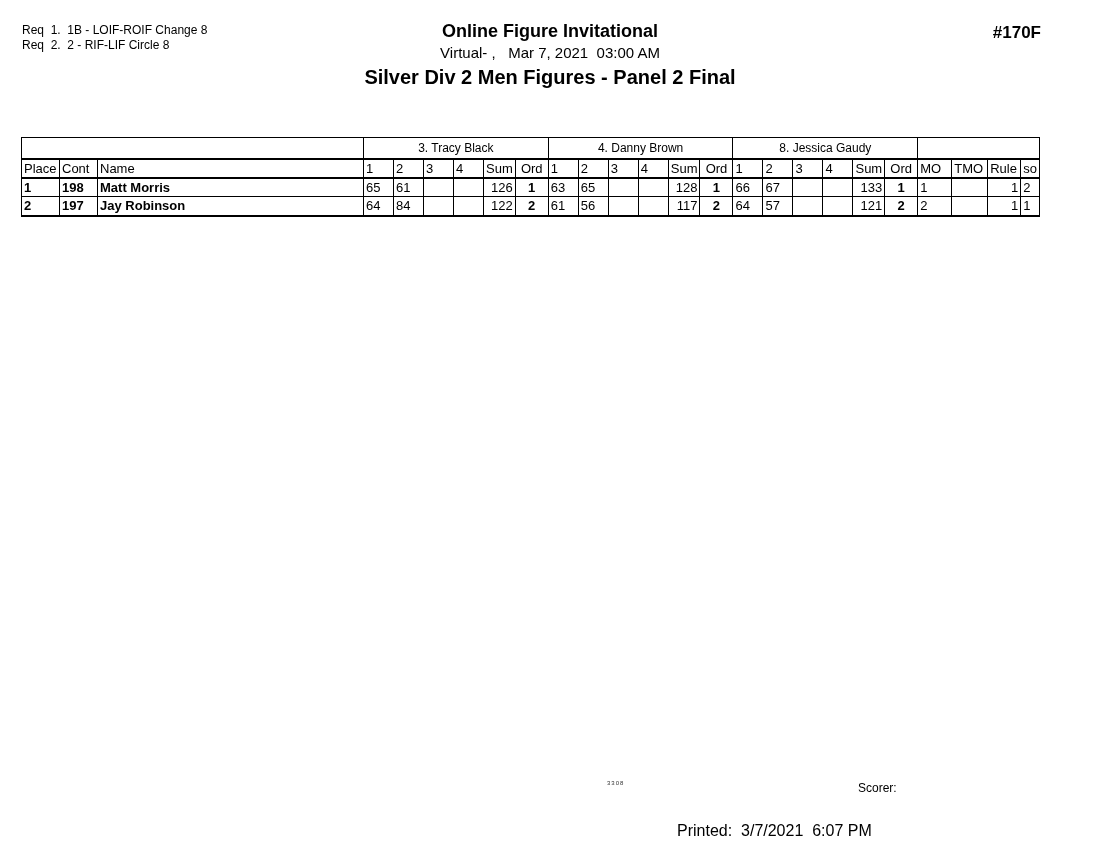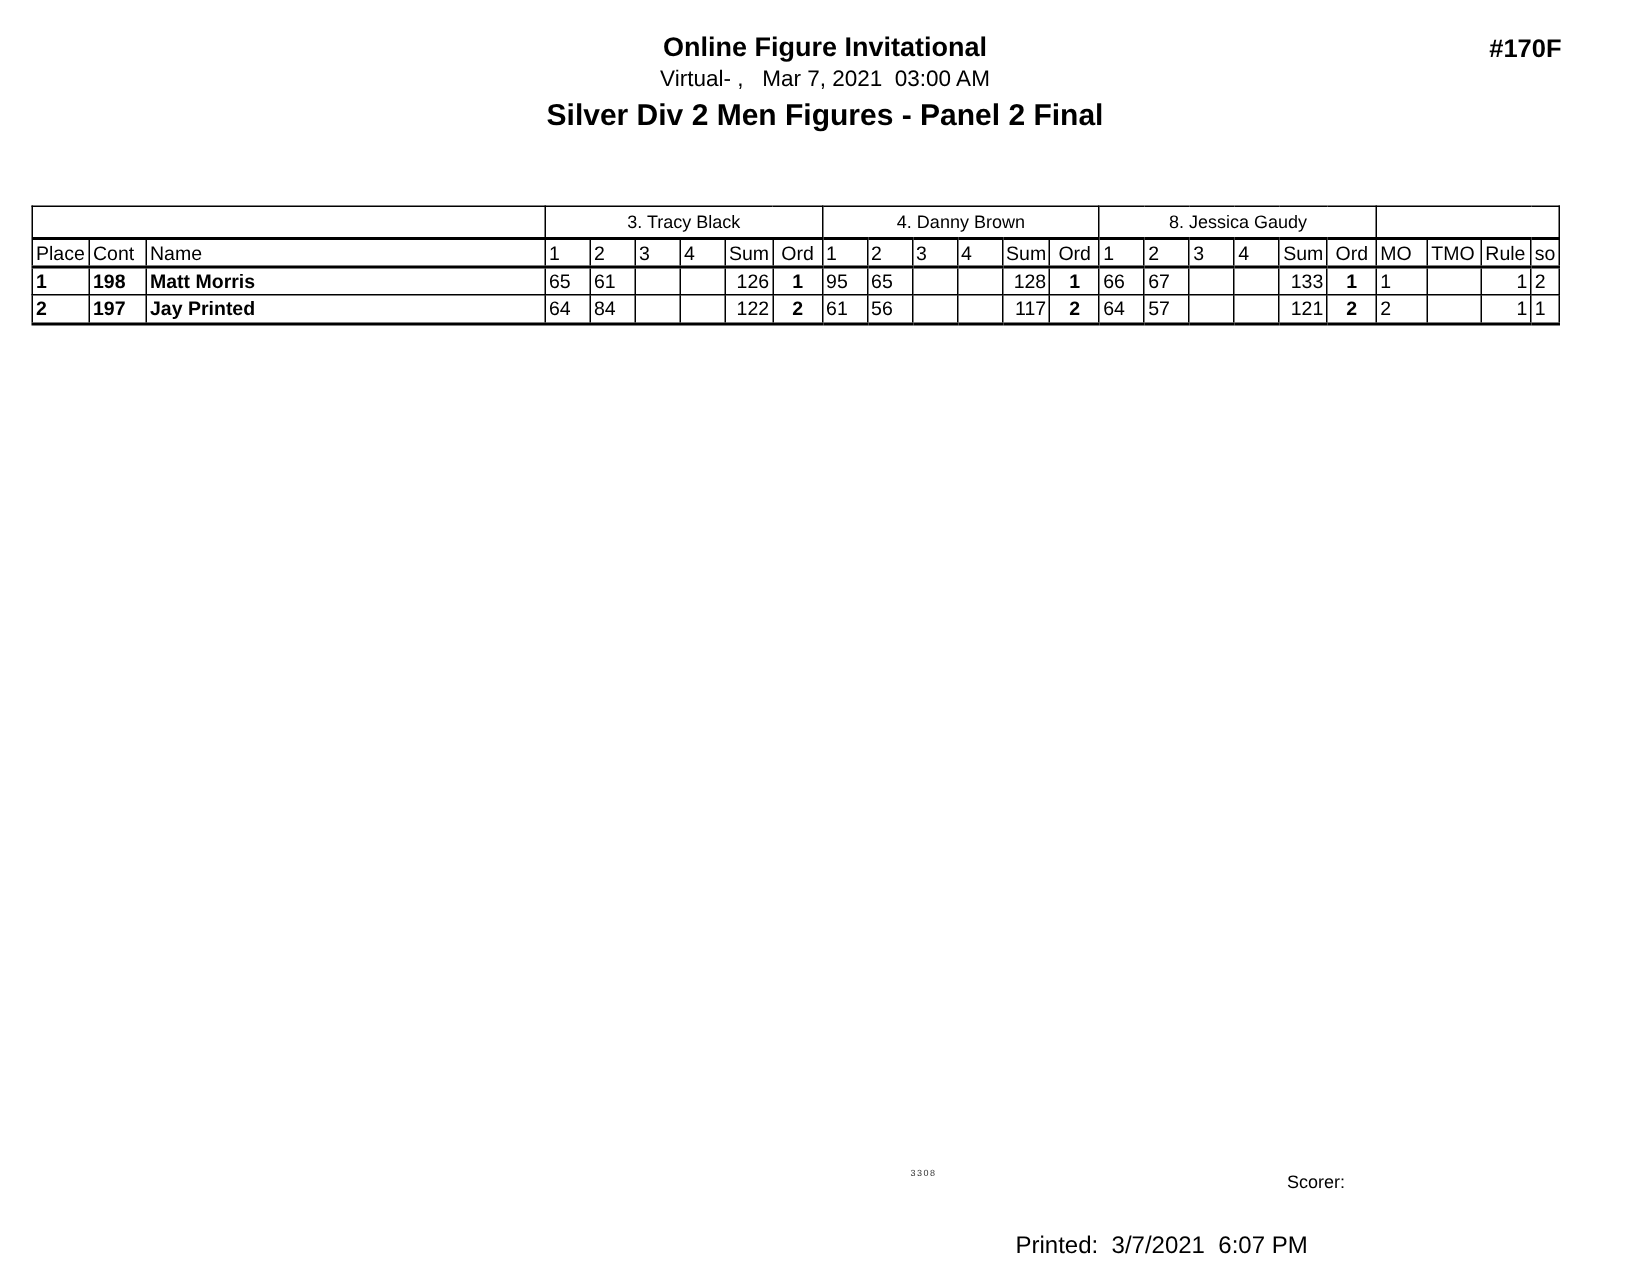--- a/index.html
+++ b/index.html
@@ -61,20 +61,24 @@
   
   .version-note { position: absolute; left: 607px; top: 780px; font-size: 6px; letter-spacing: 1px; color: #333; }
   .printed-line { position: absolute; left: 641px; top: 822px; font-size: 16px; white-space: pre; margin-left: 36px; }
   .scorer-line  { position: absolute; left: 858px; top: 781px; font-size: 12px; }
 </style>
 </head>
 <body>
 
 <div id="page">
 
+  <div class="req-block">
+    <div class="req-line">Req  1.  1B - LOIF-ROIF Change 8</div>
+    <div class="req-line">Req  2.  2 - RIF-LIF Circle 8</div>
+  </div>
 
   <div class="header-center">
     <div class="event-title">Online Figure Invitational</div>
     <div class="event-datetime">Virtual- ,   Mar 7, 2021  03:00 AM</div>
     <div class="division-title">Silver Div 2 Men Figures - Panel 2 Final</div>
   </div>
 
   <div class="event-number">#170F</div>
 
   <table class="report">
@@ -152,21 +156,21 @@
       <td class="b c">198</td>
       <td class="b l pl5">Matt Morris</td>
 
       <td class="score">65</td>
       <td class="score">61</td>
       <td class="score"></td>
       <td class="score"></td>
       <td class="sum">126</td>
       <td class="ord b">1</td>
 
-      <td class="score">95</td>
+      <td class="score">63</td>
       <td class="score">65</td>
       <td class="score"></td>
       <td class="score"></td>
       <td class="sum">128</td>
       <td class="ord b">1</td>
 
       <td class="score">66</td>
       <td class="score">67</td>
       <td class="score"></td>
       <td class="score"></td>
@@ -175,21 +179,21 @@
 
       <td class="c">1</td>
       <td class="c"></td>
       <td class="r pr3">1</td>
       <td class="c lc">2</td>
     </tr>
 
     <tr class="last">
       <td class="b l fc pl8">2</td>
       <td class="b c">197</td>
-      <td class="b l pl5">Jay Printed</td>
+      <td class="b l pl5">Jay Robinson</td>
 
       <td class="score">64</td>
       <td class="score">84</td>
       <td class="score"></td>
       <td class="score"></td>
       <td class="sum">122</td>
       <td class="ord b">2</td>
 
       <td class="score">61</td>
       <td class="score">56</td>

